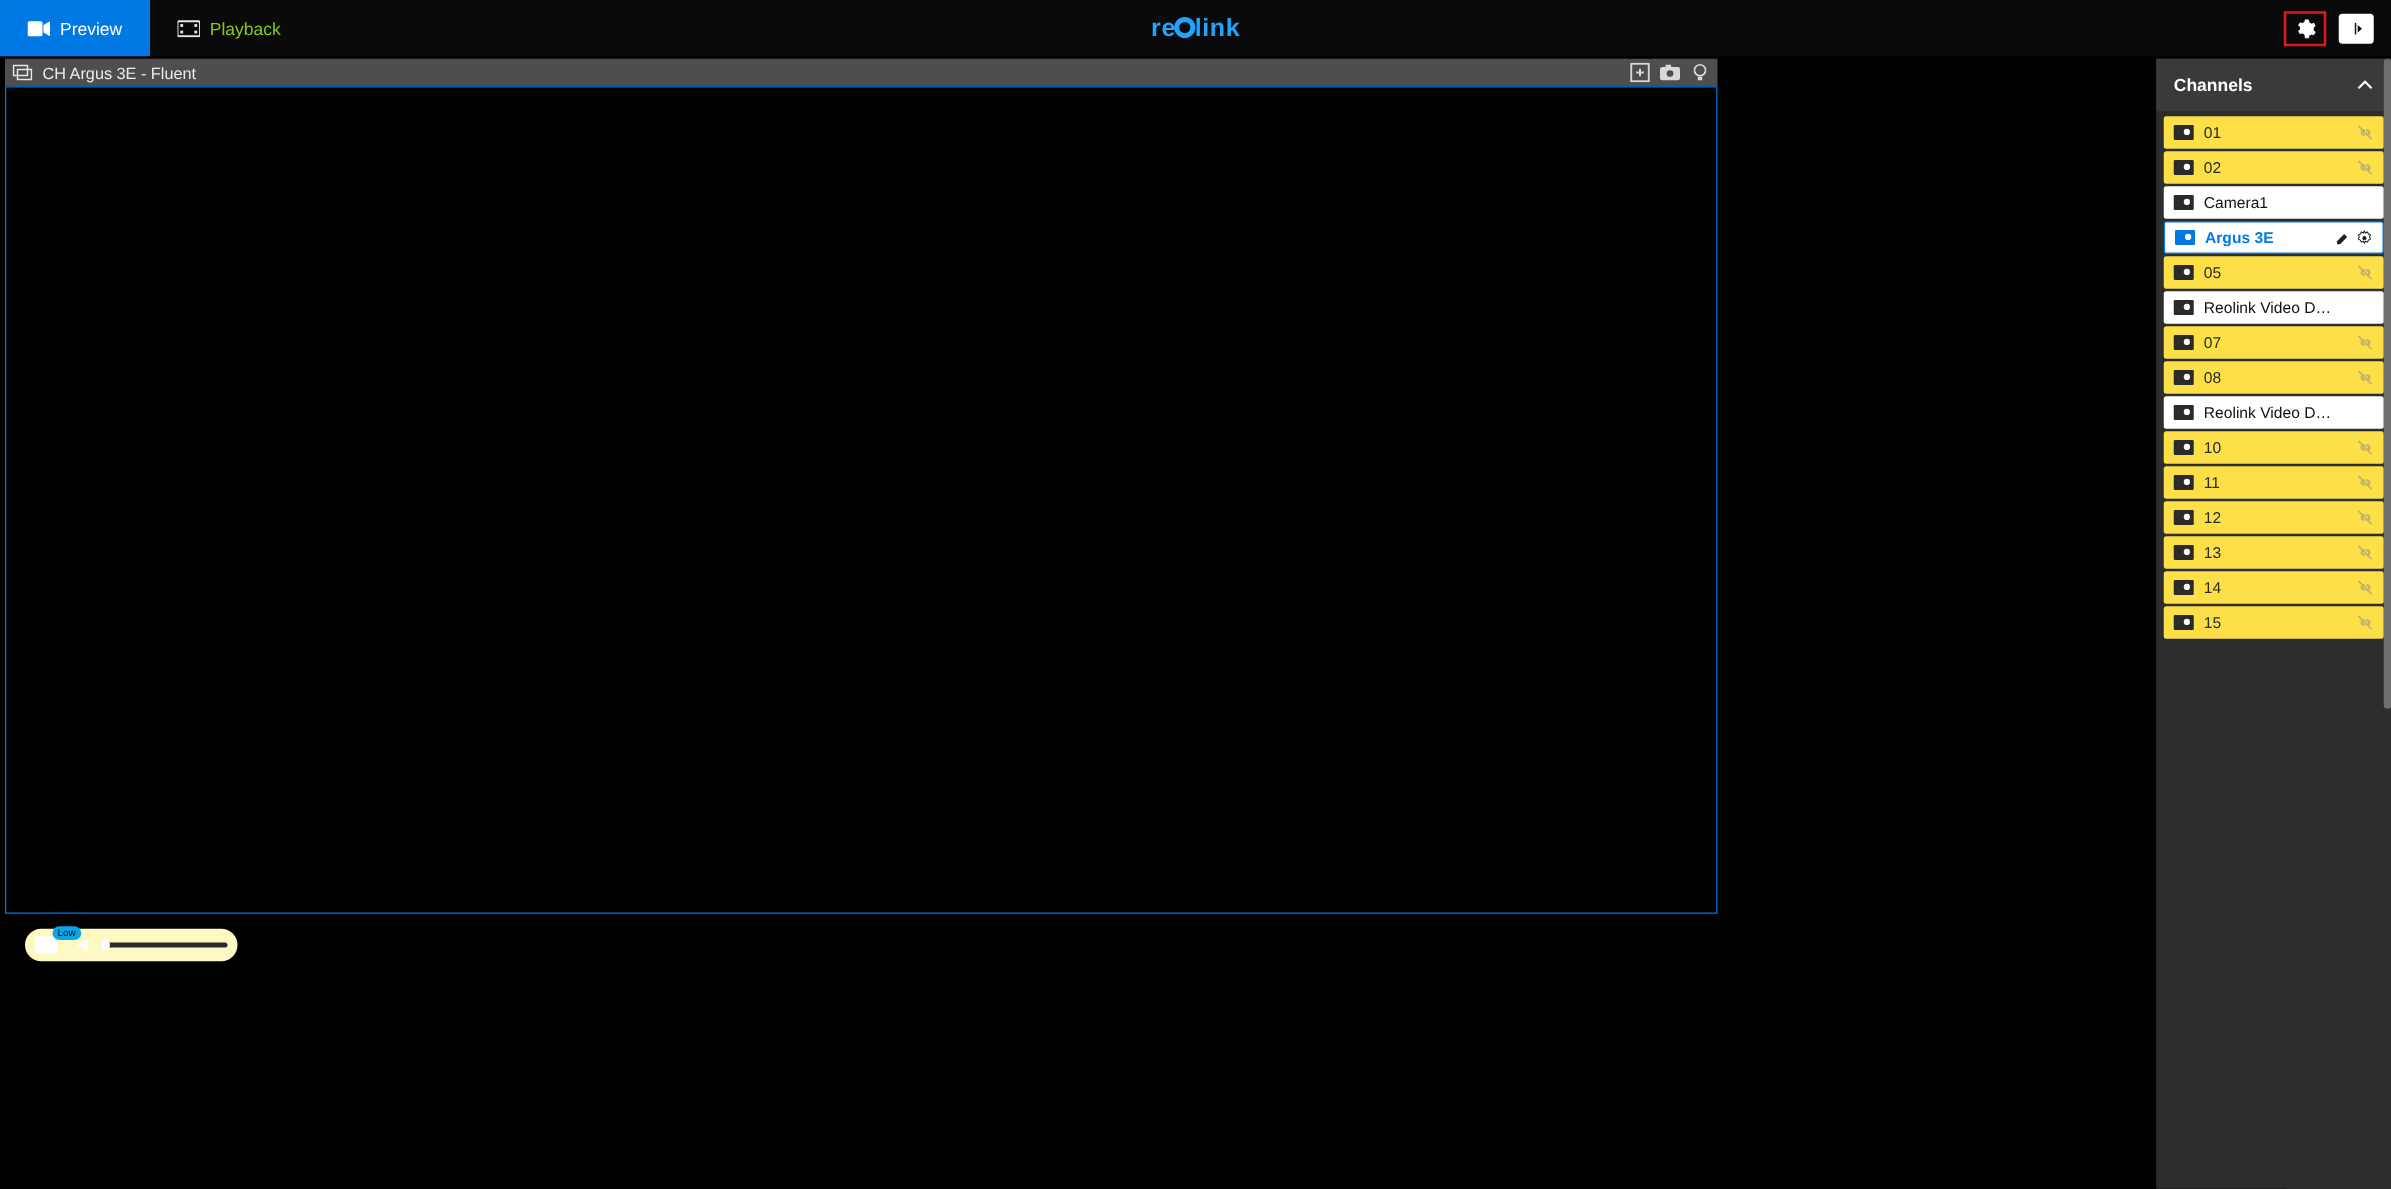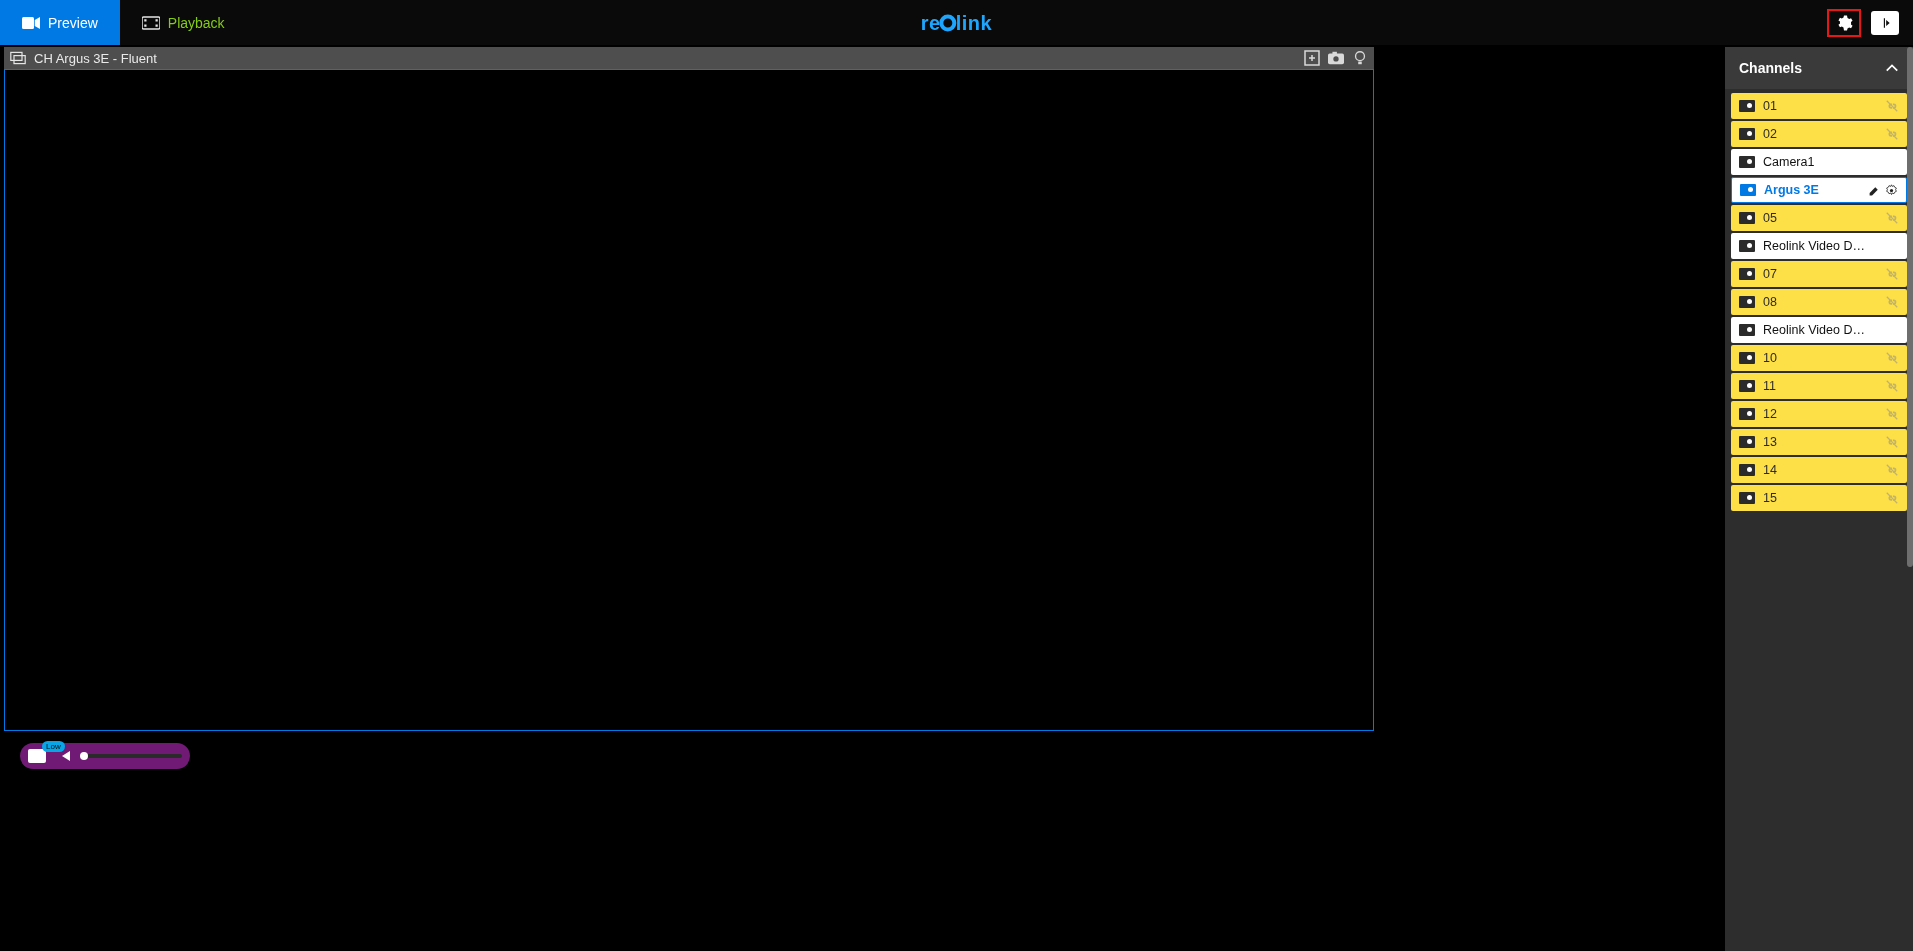--- a/index.html
+++ b/index.html
@@ -21,21 +21,21 @@
 
 .subbar { position:absolute; top:47px; left:4px; width:1370px; height:22px; background:#4e4e4e; display:flex; align-items:center; padding:0 6px; font-size:13px; color:#eaeaea;justify-content:flex-end; }
 .subbar .mon-icon { width:16px; height:14px; margin-right:8px; }
 .subbar-right { margin-left:auto; display:flex; gap:8px; align-items:center; }
 .subbar-right svg { width:16px; height:16px; cursor:pointer; fill:#d9d9d9; }
 
 
 .video { position:absolute; top:69px; left:4px; width:1370px; height:662px; background:#000; border:1px solid #0079e5; }
 
 
-.bottombar { position:absolute; left:20px; top:743px; width:170px; height:26px; background:#701a75; border-radius:13px; display:flex; align-items:center; padding:0 8px; gap:10px; }
+.bottombar { position:absolute; left:20px; top:743px; width:170px; height:26px; background:#fef9c3; border-radius:13px; display:flex; align-items:center; padding:0 8px; gap:10px; }
 .bottombar .scr { width:18px; height:14px; background:#fff; border-radius:2px; position:relative; }
 .bottombar .badge { position:absolute; top:-8px; left:14px; background:#08a6e6; color:#011; font-size:8px; padding:0 4px; border-radius:6px; line-height:11px; }
 .bottombar .spk { width:0;height:0; border-top:5px solid transparent; border-bottom:5px solid transparent; border-right:8px solid #fff; margin-left:6px; }
 .bottombar .vol { flex:1; height:4px; background:#2a2a2a; border-radius:2px; position:relative; }
 .bottombar .vol .dot{ position:absolute; left:0; top:-2px; width:8px; height:8px; border-radius:50%; background:#fff;}
 
 
 .side { position:absolute; top:47px; right:0; width:188px; height:904px; background:#2d2d2d; }
 .side-hdr { height:42px; background:#3a3a3a; display:flex; align-items:center; justify-content:space-between; padding:0 14px; font-size:14px; font-weight:600; }
 .side-hdr svg{width:14px;height:14px;fill:#fff;}

